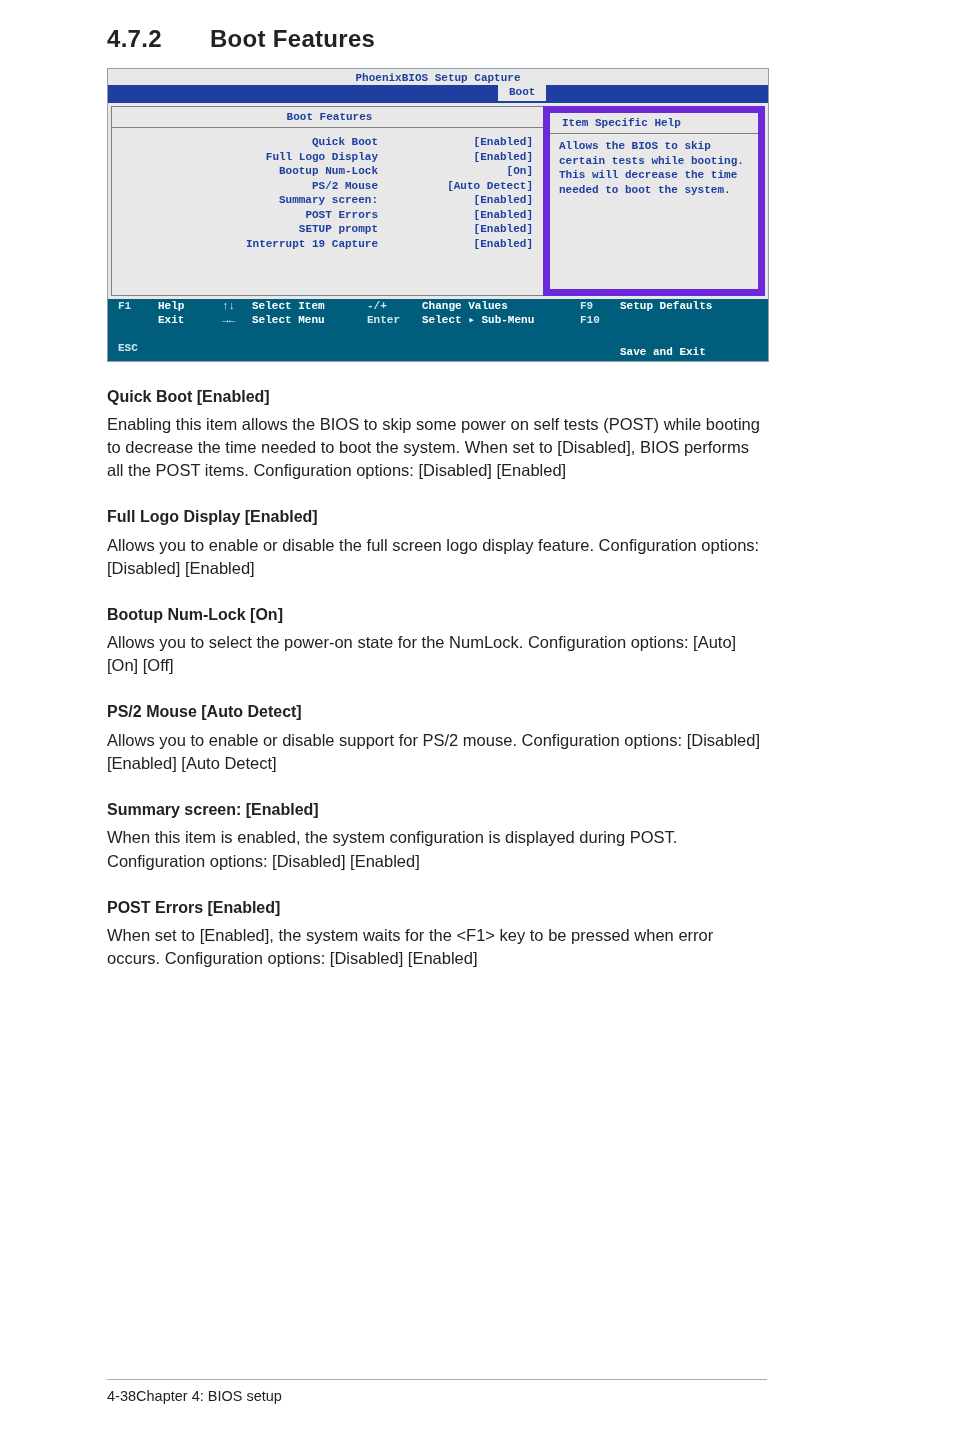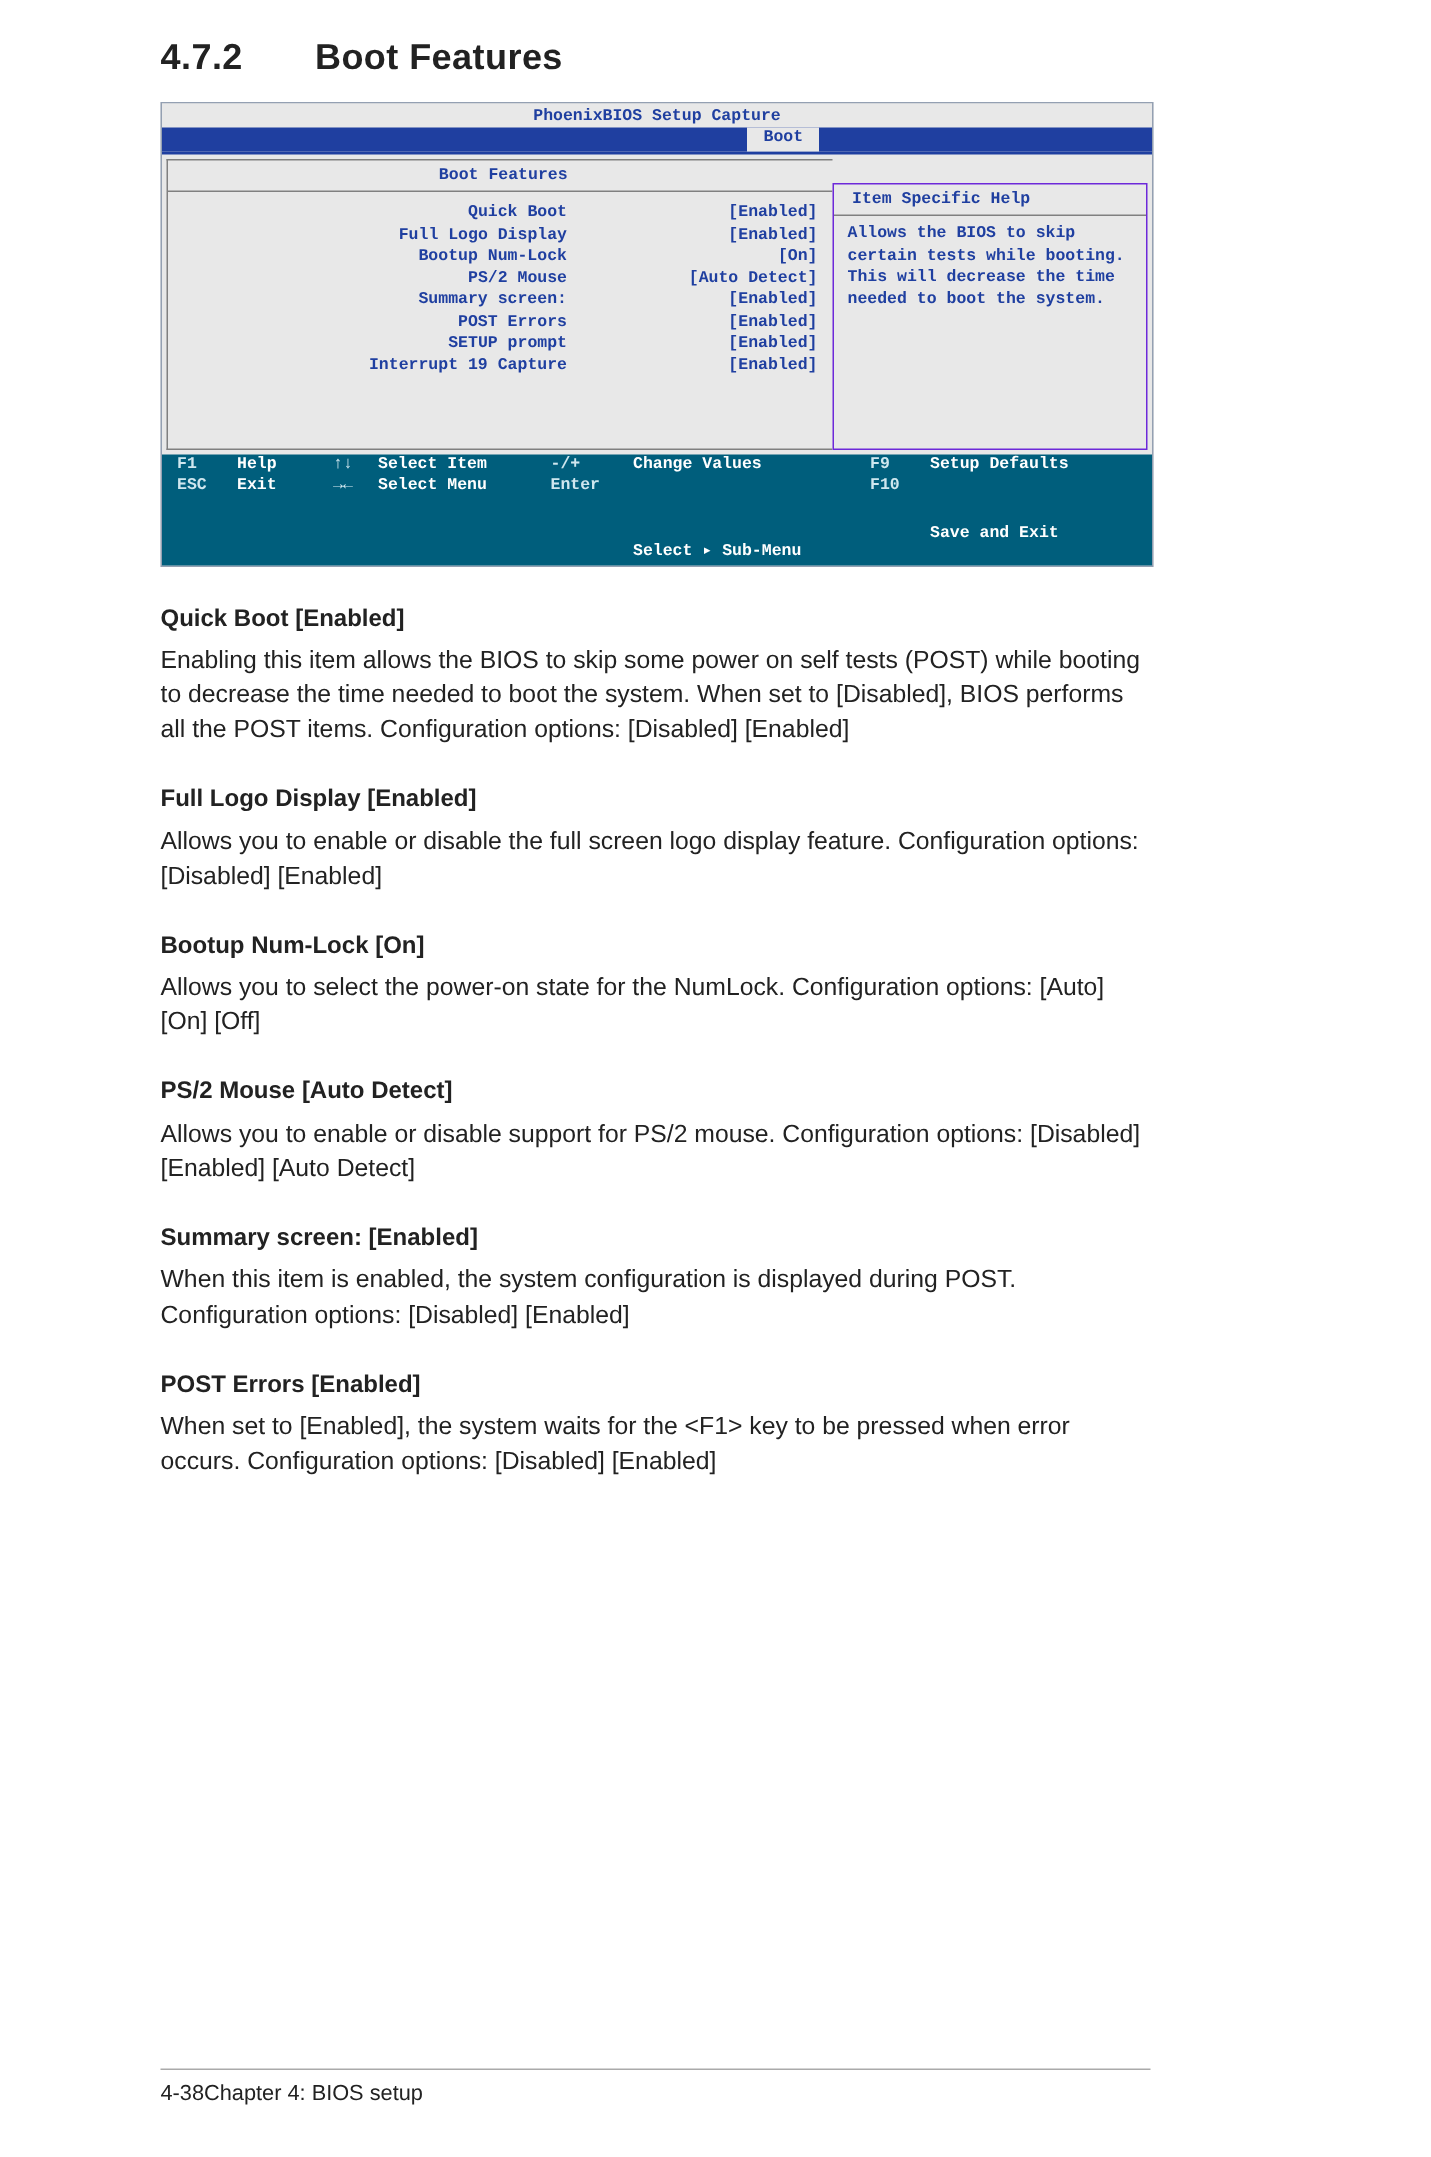--- a/index.html
+++ b/index.html
@@ -77,22 +77,22 @@
   }
   .bios-left {
     flex: 1;
     border: 1px solid #808080;
     border-right: none;
     margin: 3px 0 3px 3px;
     background: #e8e8e8;
   }
   .bios-right {
     flex: 0 0 208px;
-    border: 1px solid #6d28d9;
-    margin: 19px 3px 3px 0;
+    border: 7px solid #6d28d9;
+    margin: 3px 3px 3px 0;
     background: #e8e8e8;
   }
   .panel-title {
     color: #1f3fa0;
     font-weight: bold;
     padding: 3px 8px 3px 12px;
   }
   .panel-inner {
     border-top: 1px solid #808080;
     color: #1f3fa0;
@@ -113,26 +113,26 @@
 
   .bios-footer {
     background: #005e7c;
     color: #ffffff;
     font-weight: bold;
     display: flex;
     padding: 1px 6px 1px 10px;
     font-size: 11px;
   }
   .bios-footer .col { display: flex; flex-direction: column; }
-  .bios-footer .c1 { flex: 0 0 40px; color: #cfe7ef; }
+  .bios-footer .c1 { flex: 0 0 40px; color: #cfe7ef; gap: 28px; }
   .bios-footer .c2 { flex: 0 0 64px; }
   .bios-footer .c3 { flex: 0 0 30px; color: #cfe7ef; }
   .bios-footer .c4 { flex: 0 0 115px; }
   .bios-footer .c5 { flex: 0 0 55px; color: #cfe7ef; }
-  .bios-footer .c6 { flex: 0 0 158px; gap: 44px; }
+  .bios-footer .c6 { flex: 0 0 158px; }
   .bios-footer .c7 { flex: 0 0 40px; color: #cfe7ef; }
   .bios-footer .c8 { flex: 1; gap: 32px; }
   .ftline { line-height: 1.25; white-space: pre; }
 
   .page-footer {
     position: absolute;
     bottom: 32px;
     left: 107px;
     right: 95px;
     border-top: 1px solid #aaa;

